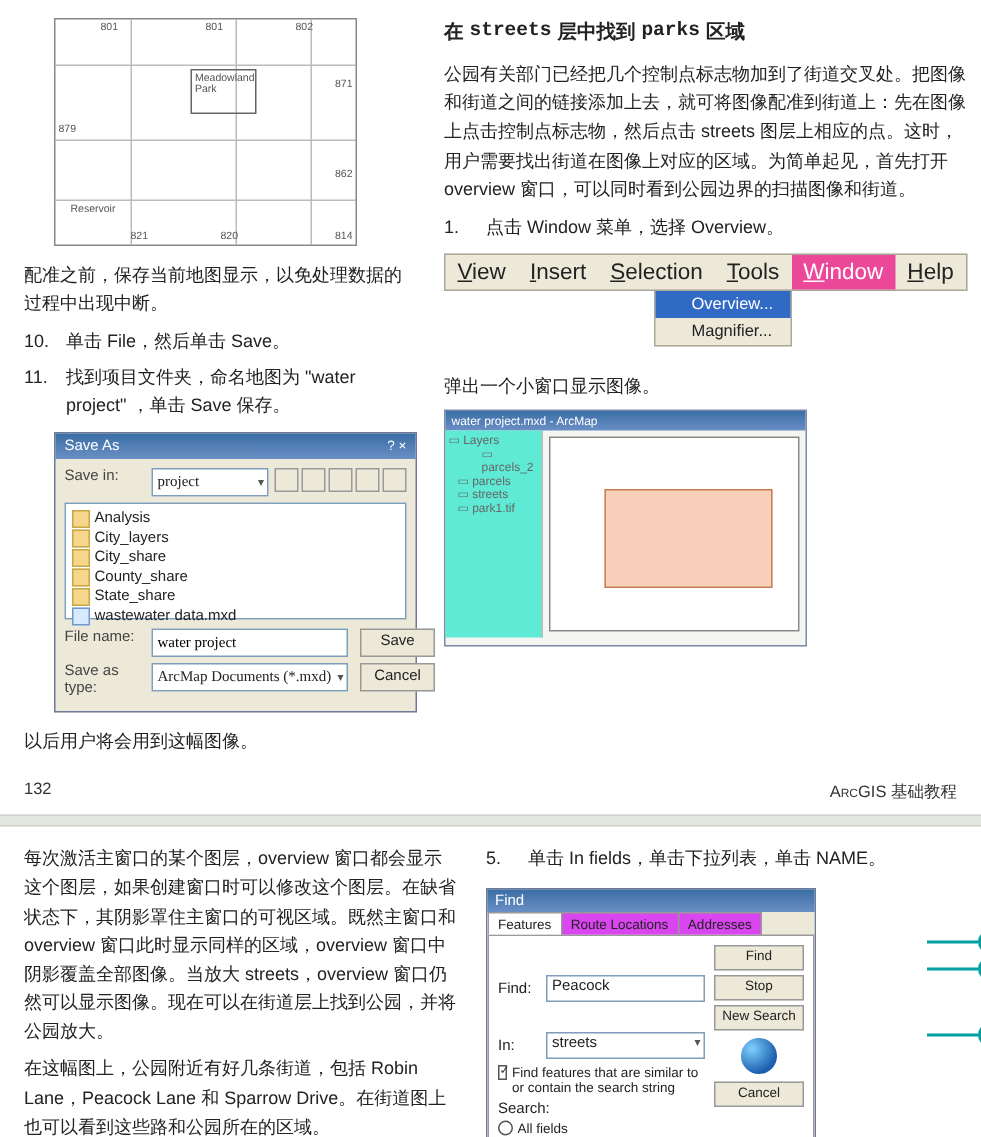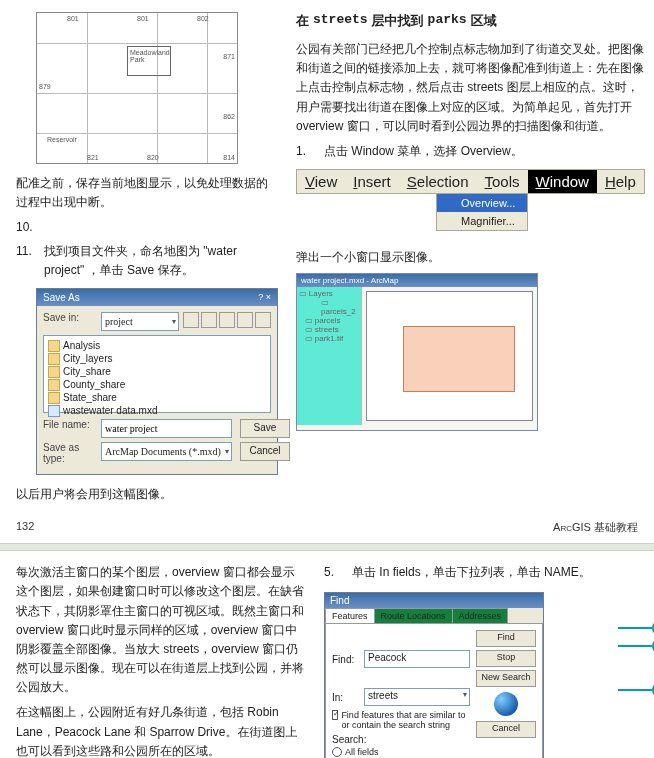--- a/index.html
+++ b/index.html
@@ -68,21 +68,21 @@
 
   
   .menubar {
     display: inline-flex;
     background: #ece9d8;
     border: 1px solid #aca899;
     font-family: Tahoma, sans-serif;
     font-size: 15px;
   }
   .menubar .mi { padding: 3px 8px; }
-  .menubar .mi.open { background: #000000; color:#fff; }
+  .menubar .mi.open { background: #ec4899; color:#fff; }
   .menubar .u { text-decoration: underline; }
   .submenu {
     position: relative;
     left: 140px;
     top: -1px;
     width: 90px;
     background: #ece9d8;
     border: 1px solid #aca899;
     font-family: Tahoma, sans-serif;
     font-size: 11px;
@@ -148,21 +148,21 @@
 
   
   .find {
     width: 218px;
     border:1px solid #6b7b99;background:#ece9d8;
     font-family:Tahoma,sans-serif;font-size:10px;
     margin-top:6px;
   }
   .find .title{background:linear-gradient(#3a6ea5,#6a8fc5);color:#fff;padding:2px 5px;}
   .find .tabs{display:flex;border-bottom:1px solid #999;background:#ece9d8;}
-  .find .tab{padding:2px 6px;border:1px solid #999;border-bottom:none;margin-right:-1px;font-size:9px;background:#15803d;}
+  .find .tab{padding:2px 6px;border:1px solid #999;border-bottom:none;margin-right:-1px;font-size:9px;background:#d946ef;}
   .find .tab.act{background:#fff;}
   .find .pane{background:#fff;border:1px solid #999;border-top:none;padding:6px;}
   .find .frow{display:flex;align-items:center;gap:4px;margin-bottom:4px;margin-top:20px;}
   .find .frow label{width:28px;}
   .find .inp{border:1px solid #7f9db9;height:14px;flex:1;padding:1px 3px;font-size:10px;position:relative;}
   .find .inp.combo::after{content:"▾";position:absolute;right:2px;color:#555;font-size:8px;}
   .find .btns{display:flex;flex-direction:column;gap:3px;}
   .find .b{border:1px solid #999;width:58px;height:15px;text-align:center;line-height:13px;font-size:9px;background:#ece9d8;}
   .find .columns{display:flex;gap:6px;}
   .find .left{flex:1;}
@@ -198,20 +198,21 @@
         <span class="lbl" style="right:2px;top:100px">862</span>
         <span class="lbl" style="right:2px;bottom:2px">814</span>
         <div class="park">
           <span class="lbl" style="left:2px;top:2px">Meadowland Park</span>
         </div>
       </div>
 
       <p>配准之前，保存当前地图显示，以免处理数据的过程中出现中断。</p>
       <div class="listitem">
         <span class="num">10.</span>
+        <span>单击 File，然后单击 Save。</span>
       </div>
       <div class="listitem">
         <span class="num">11.</span>
         <span>找到项目文件夹，命名地图为 "water project" ，单击 Save 保存。</span>
       </div>
 
       <div class="dlg">
         <div class="title">
           <span>Save As</span>
           <span style="font-family:Arial;font-size:9px">?  ×</span>

